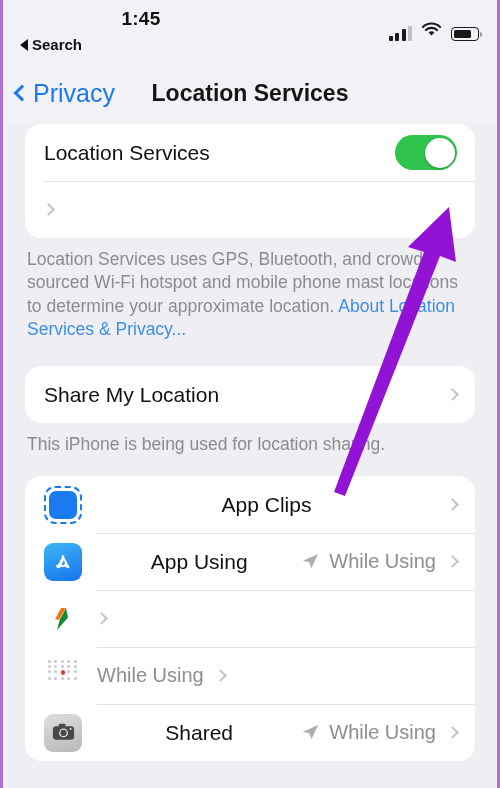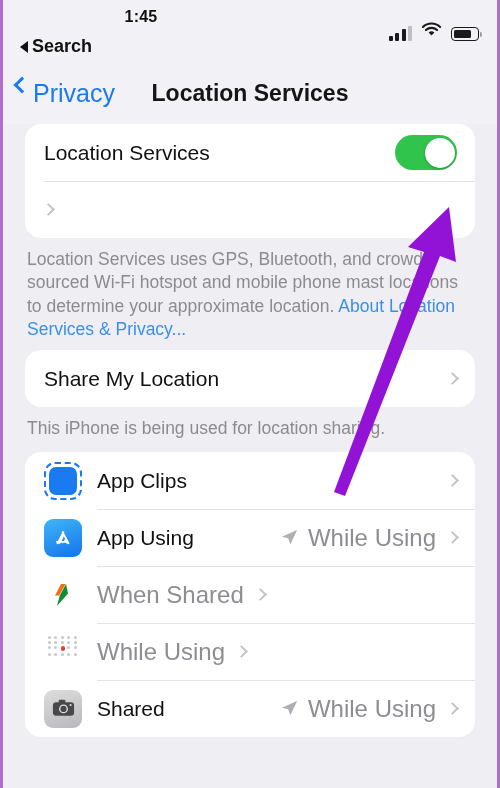--- a/index.html
+++ b/index.html
@@ -21,28 +21,28 @@
 
   
   .statusbar {
     height:62px;
     background:#f2f1f6;
     position:relative;
   }
   .sb-time {
     position:absolute; left:0; right:0; top:8px;
     text-align:center;
-    font-size:16px; font-weight:bold; color:#111;
+    font-size:19px; font-weight:bold; color:#111;
     letter-spacing:0.2px;
     width:240px;
     padding-left:36px;
   }
   .sb-search {
     position:absolute; left:17px; top:36px;
-    font-size:18px; font-weight:bold; color:#111;
+    font-size:15px; font-weight:bold; color:#111;
     display:flex; align-items:center; gap:4px;
   }
   .sb-search .tri {
     width:0;height:0;
     border-top:6px solid transparent;
     border-bottom:6px solid transparent;
     border-right:8px solid #111;
     display:inline-block;
   }
   .sb-right {
@@ -64,21 +64,21 @@
     width:2.5px;height:5px;background:#9b9ba0;border-radius:0 2px 2px 0;
   }
   .batt b{ display:block;height:100%;width:75%;background:#1a1a1a;border-radius:1.5px; }
 
   
   .navbar {
     height:62px; background:#f2f1f6;
     display:flex; align-items:center; position:relative;
   }
   .nav-back {
-    display:flex; align-items:flex-start; gap:3px;
+    display:flex; align-items:center; gap:3px;
     margin-left:13px; color:#1a7af0; font-size:25px;
   }
   .chev-left {
     width:12px;height:12px;
     border-left:3.4px solid #1a7af0; border-bottom:3.4px solid #1a7af0;
     transform:rotate(45deg); margin-right:2px;
   }
   .nav-title {
     position:absolute; left:0; right:0; text-align:center;
     font-size:23px; font-weight:bold; color:#151515;
@@ -102,21 +102,21 @@
   }
   .row + .row::before {
     content:""; position:absolute; left:19px; right:0; top:0;
     height:1px; background:#e3e2e7;
   }
   .row.with-icon + .row.with-icon::before { left:72px; }
   .row-label {
     font-size:21px; color:#111; flex:1;
   }
   .row-value {
-    font-size:24px; color:#8d8d93; margin-right:12px; white-space:nowrap;
+    font-size:20px; color:#8d8d93; margin-right:12px; white-space:nowrap;
   }
   .chev {
     width:9px;height:9px;
     border-top:2.4px solid #c3c3c8; border-right:2.4px solid #c3c3c8;
     transform:rotate(45deg);
     flex:0 0 auto;
   }
 
   
   .toggle {
@@ -226,32 +226,32 @@
       </div>
       <div class="row">
         <span class="chev"></span>
       </div>
     </div>
 
     <div class="footer">
       <span>Location Services uses GPS, Bluetooth, and crowd-sourced Wi-Fi hotspot and mobile phone mast locations to determine your approximate location. </span><a href="#">About Location Services &amp; Privacy...</a>
     </div>
 
-    <div class="card" style="margin-top:9px;">
+    <div class="card" style="margin-top:25px;">
       <div class="row">
         <span class="row-label">Share My Location</span>
         <span class="chev"></span>
       </div>
     </div>
 
     <div class="footer">
       <span>This iPhone is being used for location sharing.</span>
     </div>
 
-    <div class="card" style="margin-top:12px;">
+    <div class="card" style="margin-top:20px;text-align:center;">
 
       <div class="row with-icon">
         <span class="appicon ic-appclips">
           <span class="dash"></span>
             <span class="inner"></span>
         </span>
         <span class="row-label">App Clips</span>
         <span class="row-value"></span>
         <span class="chev"></span>
       </div>
@@ -276,21 +276,20 @@
       </div>
 
       <div class="row with-icon">
         <span class="appicon ic-bhim">
           <svg width="30" height="30" viewBox="0 0 30 30">
             <path d="M13 4 7 15.5h4.2L17.5 4z" fill="#f2700f"></path>
             <path d="M18 4 11.8 15.5 9 26l11-12.6z" fill="#138b2e"></path>
             <path d="M13.6 11 9 26l7.5-9.4z" fill="#ffffff" opacity=".0"></path>
           </svg>
         </span>
-        <span class="row-value">When Shared</span>
         <span class="chev"></span>
       </div>
 
       <div class="row with-icon">
         <span class="appicon ic-cal">
           <span class="top"></span>
           <span class="dots">
             <i></i>
               <i></i>
               <i></i>

